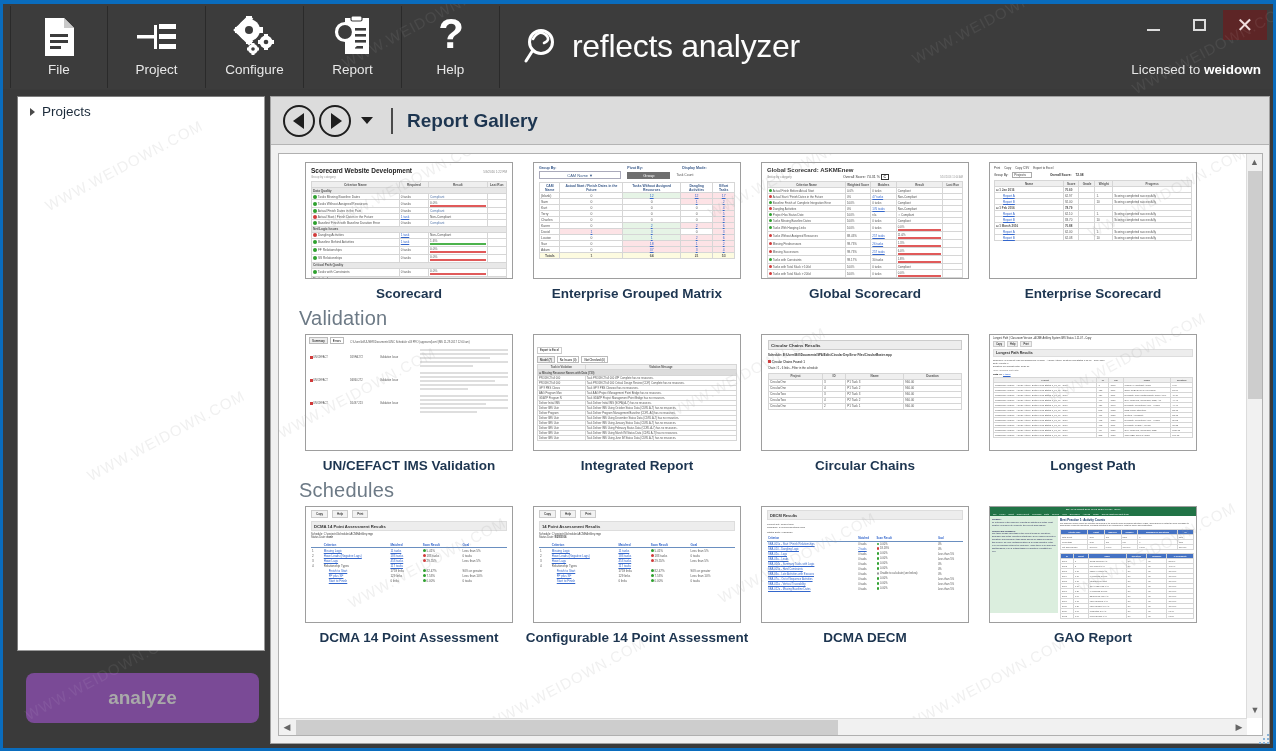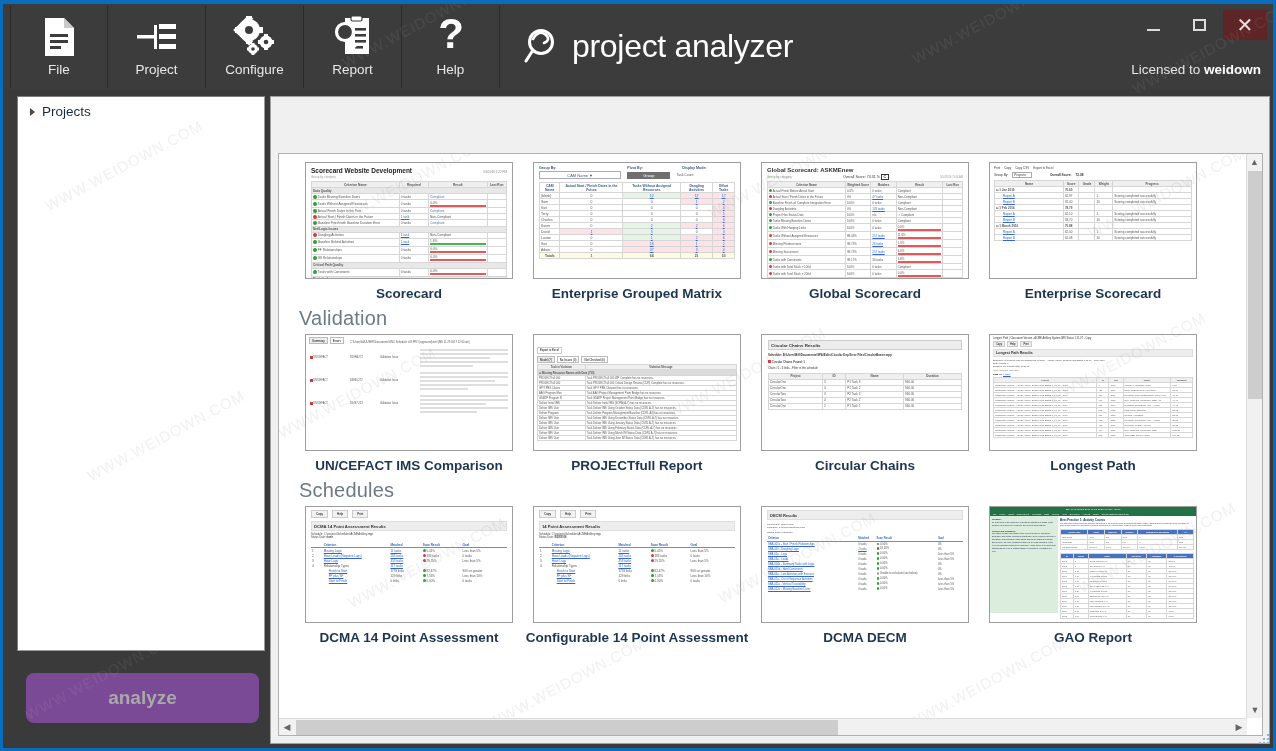--- a/index.html
+++ b/index.html
@@ -306,21 +306,21 @@
     </div>
 
     <div id="logo-block">
       <span>
         <svg width="38" height="40" viewBox="0 0 38 40">
           <circle cx="19" cy="17" r="11.5" fill="none" stroke="#ffffff" stroke-width="3"></circle>
           <path d="M11 14 q6 -10 13 -4 q5 5 -2 8" fill="none" stroke="#ffffff" stroke-width="2.6" stroke-linecap="round"></path>
           <line x1="11" y1="25" x2="4" y2="36" stroke="#ffffff" stroke-width="3" stroke-linecap="round"></line>
         </svg>
       </span>
-      <span id="logo-text">project analyzer</span>
+      <span id="logo-text">reflects analyzer</span>
     </div>
 
     <div id="wincontrols">
       <div class="wbtn">
           <i class="minglyph"></i>
         </div>
       <div class="wbtn">
           <i class="maxglyph"></i>
         </div>
       <div class="wbtn close">✕</div>
@@ -343,20 +343,31 @@
       </div>
       <div class="wm" style="left:18px; top:60px;">WWW.WEIDOWN.COM</div>
       <div class="wm" style="left:60px; top:330px;">WWW.WEIDOWN.COM</div>
     </div>
     <div id="analyze-btn">analyze</div>
     <div class="wm dark" style="left:10px; top:575px;">WWW.WEIDOWN.COM</div>
   </div>
 
   <div id="mainpanel">
 
+    <div id="navbar">
+      <div class="circbtn">
+          <i class="tri-left"></i>
+        </div>
+      <div class="circbtn">
+          <i class="tri-right"></i>
+        </div>
+      <i class="caret-dn"></i>
+      <div class="vsep"></div>
+      <div id="nav-title">Report Gallery</div>
+    </div>
 
     <div id="gallery-wrap">
       <div id="gallery">
 
         <div class="row">
 
           <div class="card">
             <div class="thumb">
               <div style="padding:4px 5px;">
                 <div style="display:flex;justify-content:space-between;align-items:baseline;">
@@ -826,21 +837,21 @@
                           <div class="mini-line" style="background:#dedede"></div>
                           <div class="mini-line" style="background:#dedede;width:75%"></div>
                           <div class="mini-line" style="background:#dedede"></div>
                           <div class="mini-line" style="background:#dedede;width:65%"></div>
                         </td>
                       </tr>
                 </tbody>
                   </table>
               </div>
             </div>
-            <div class="card-label">UN/CEFACT IMS Comparison</div>
+            <div class="card-label">UN/CEFACT IMS Validation</div>
           </div>
 
           <div class="card">
             <div class="thumb">
               <div style="padding:2px 3px;">
                 <div style="font-size:2.8px;border:0.5px solid #ccc;display:inline-block;padding:0.5px 2px;">Export to Excel</div>
                 <div style="display:flex;gap:2px;margin-top:1px;font-size:2.8px;">
                   <span style="border:0.5px solid #bbb;background:#eee;padding:0.5px 2px;">Model (7)</span>
                   <span style="border:0.5px solid #bbb;padding:0.5px 2px;">No Issues (0)</span>
                   <span style="border:0.5px solid #bbb;padding:0.5px 2px;">Not Checked (0)</span>
@@ -903,21 +914,21 @@
                         <td>Task Deliver IMS Using March IM Status Data (CDRL A-7) has no resources.</td>
                       </tr>
                   <tr>
                         <td>Deliver IMS Usin</td>
                         <td>Task Deliver IMS Using June IM Status Data (CDRL A-7) has no resources.</td>
                       </tr>
                 </tbody>
                   </table>
               </div>
             </div>
-            <div class="card-label">PROJECTfull Report</div>
+            <div class="card-label">Integrated Report</div>
           </div>
 
           <div class="card">
             <div class="thumb">
               <div style="padding:5px 6px;">
                 <div style="background:#ededed;border:0.5px solid #ccc;padding:1.5px 2px;font-weight:bold;font-size:4.4px;color:#333;">Circular Chains Results</div>
                 <div style="font-size:2.9px;color:#333;margin-top:3px;font-weight:bold;">
                   <span>Schedule:</span>
                   <span>B:\Users\Bill\Documents\SPA\Edits\Circular Dep Error Files\CircularMaster.mpp</span>
                 </div>

